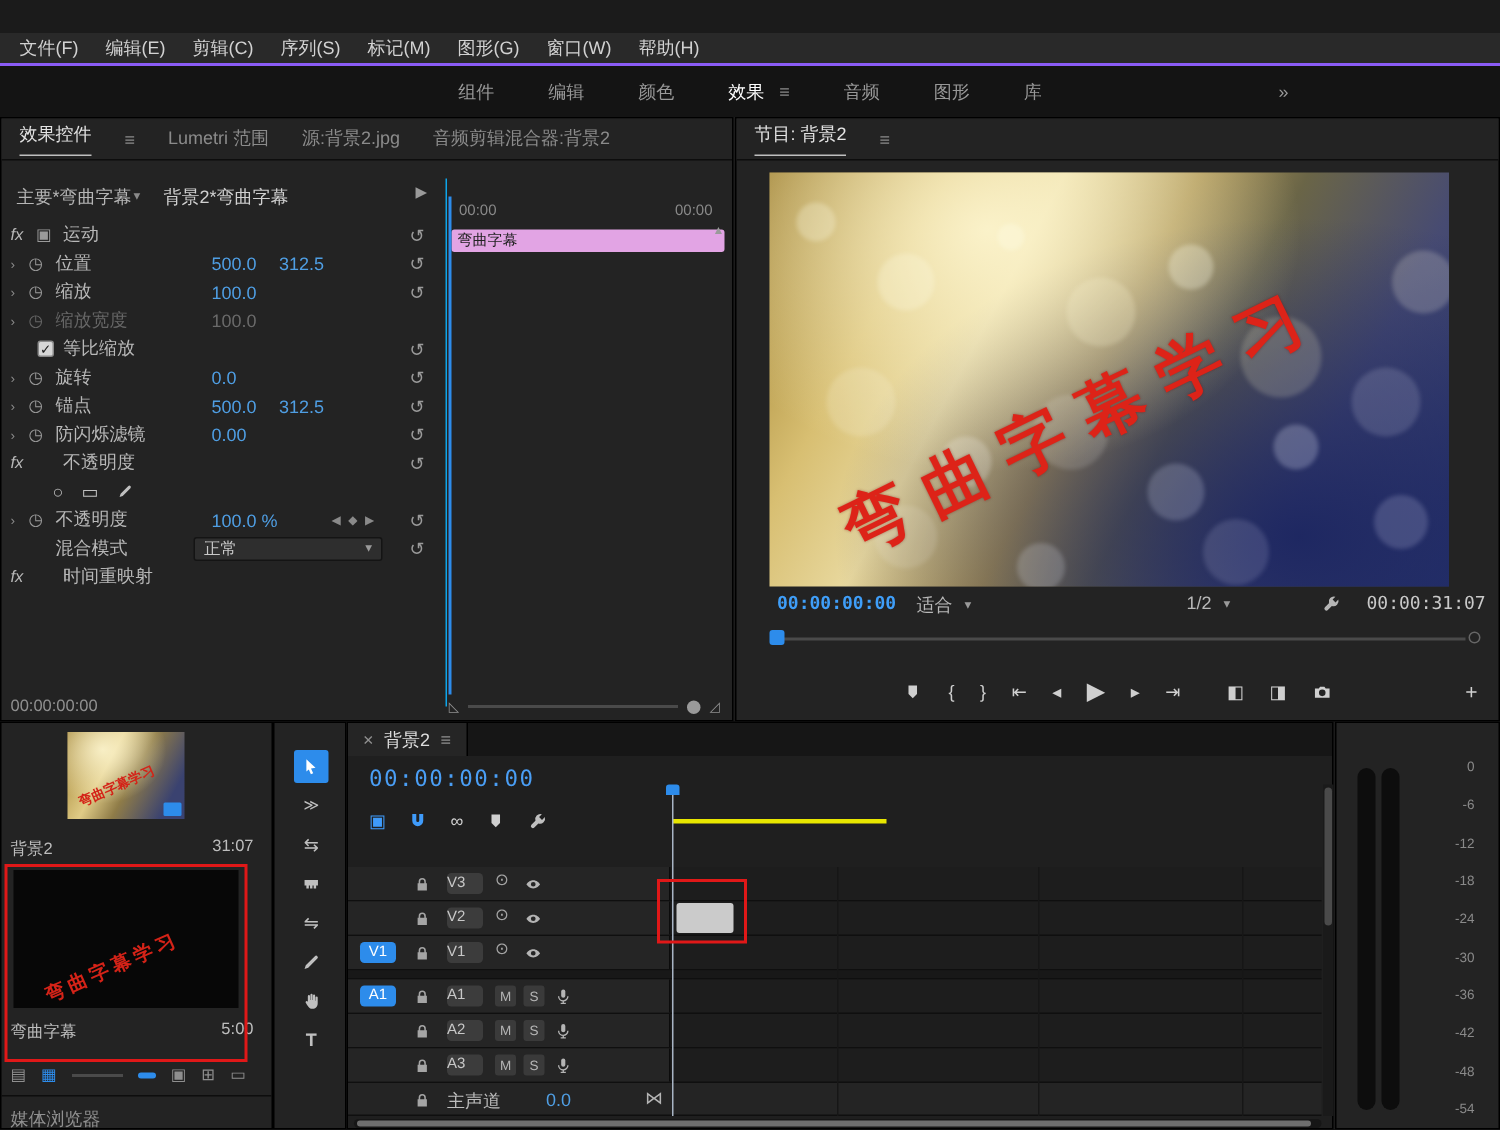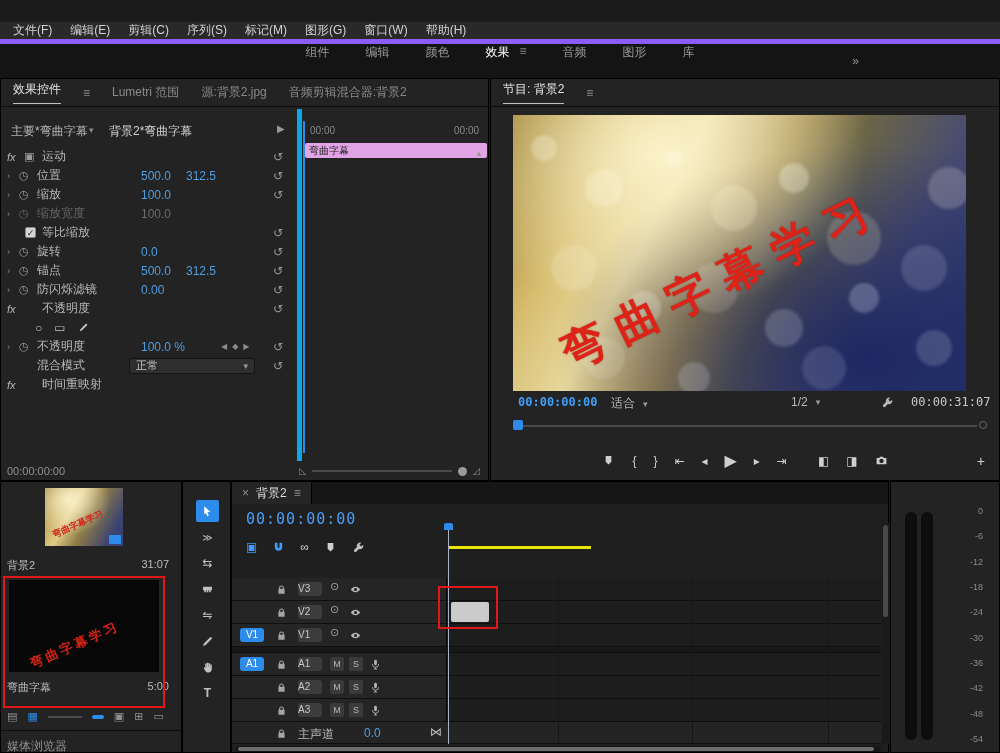--- a/index.html
+++ b/index.html
@@ -11,24 +11,24 @@
 .ic12{width:11px;height:11px;fill:currentColor;display:inline-block;vertical-align:middle}
 
 
 .titlebar{position:absolute;left:0;top:0;width:1000px;height:22px;background:#1e1e1e;
   display:flex;align-items:center;gap:6px;padding-left:5px;border-bottom:1px solid #000}
 .prlogo{width:15px;height:15px;background:#2a1a5e;color:#b9a0f5;font-size:9px;font-weight:bold;
   display:flex;align-items:center;justify-content:center;border-radius:2px}
 .titletext{color:#cfcfcf}
 .modmark{color:#ff5252;font-weight:bold}
 .menubar{position:absolute;left:0;top:22px;width:1000px;height:22px;background:#292929;
-  display:flex;align-items:center;padding-left:4px;border-bottom:5px solid #8b5cf6}
+  display:flex;align-items:center;padding-left:4px;border-bottom:2px solid #8b5cf6}
 .menubar>span{padding:0 9px;color:#d2d2d2;cursor:default}
 .wsbar{position:absolute;left:0;top:44px;width:1000px;height:34px;background:#141414;
-  display:flex;align-items:flex-start;justify-content:center;gap:36px}
+  display:flex;align-items:center;justify-content:center;gap:36px}
 .ws{color:#989898}
 .ws.active{color:#fff}
 .wsmenu{color:#8a8a8a;margin-left:-26px}
 .wsoverflow{position:absolute;right:140px;top:54px;color:#9a9a9a;letter-spacing:1px}
 
 
 .panel{position:absolute;background:#232323;border:1px solid #000}
 .ptabs{position:absolute;left:0;top:0;right:0;height:28px;display:flex;align-items:center;gap:22px;
   padding-left:12px;background:#232323;border-bottom:1px solid #0d0d0d;white-space:nowrap}
 .ptab{color:#8b8b8b}
@@ -45,21 +45,21 @@
 .lbl.dis{color:#666}
 .v1{position:absolute;left:140px;color:#4f9ee3}
 .v2{position:absolute;left:185px;color:#4f9ee3}
 .v1.dis{color:#6a6a6a}
 .reset{position:absolute;left:272px;color:#9a9a9a;font-size:12px}
 .cb{width:11px;height:11px;background:#d6d6d6;border:1px solid #8a8a8a;border-radius:2px;color:#1c1c1c;
   font-size:9px;line-height:10px;text-align:center;margin:0 6px 0 18px}
 .dd{position:absolute;left:128px;width:126px;height:16px;background:#2e2e2e;border:1px solid #141414;
   border-radius:2px;display:flex;align-items:center;justify-content:space-between;padding:0 6px;font-size:11px;color:#c8c8c8}
 .kfnav{position:absolute;left:220px;color:#8a8a8a;font-size:8px;letter-spacing:5px}
-.ecmini{position:absolute;left:296px;top:30px;width:192px;height:352px;border-left:5px solid #0ea5e9}
+.ecmini{position:absolute;left:296px;top:40px;width:192px;height:352px;border-left:1px solid #0ea5e9}
 .minilabel{position:absolute;top:16px;color:#8a8a8a;font-size:10px}
 .miniclip{position:absolute;left:3px;top:34px;width:182px;height:15px;background:#e2a4e4;border-radius:2px;
   color:#222;font-size:10px;line-height:15px;padding-left:4px}
 .ecfoot{position:absolute;left:0;top:382px;width:487px;height:20px;display:flex;align-items:center}
 
 
 .monitor{position:absolute;left:22px;top:36px;width:453px;height:276px;overflow:hidden;background:
  radial-gradient(ellipse at 32% 14%,rgba(255,248,212,.85),rgba(255,248,212,0) 48%),
  radial-gradient(ellipse at 78% 88%,rgba(26,36,96,.9),rgba(26,36,96,0) 62%),
  linear-gradient(118deg,#9c7d2c 0%,#d8bf72 20%,#e8d89e 33%,#ac9452 48%,#6a6547 60%,#474b72 78%,#2c3870 100%)}

